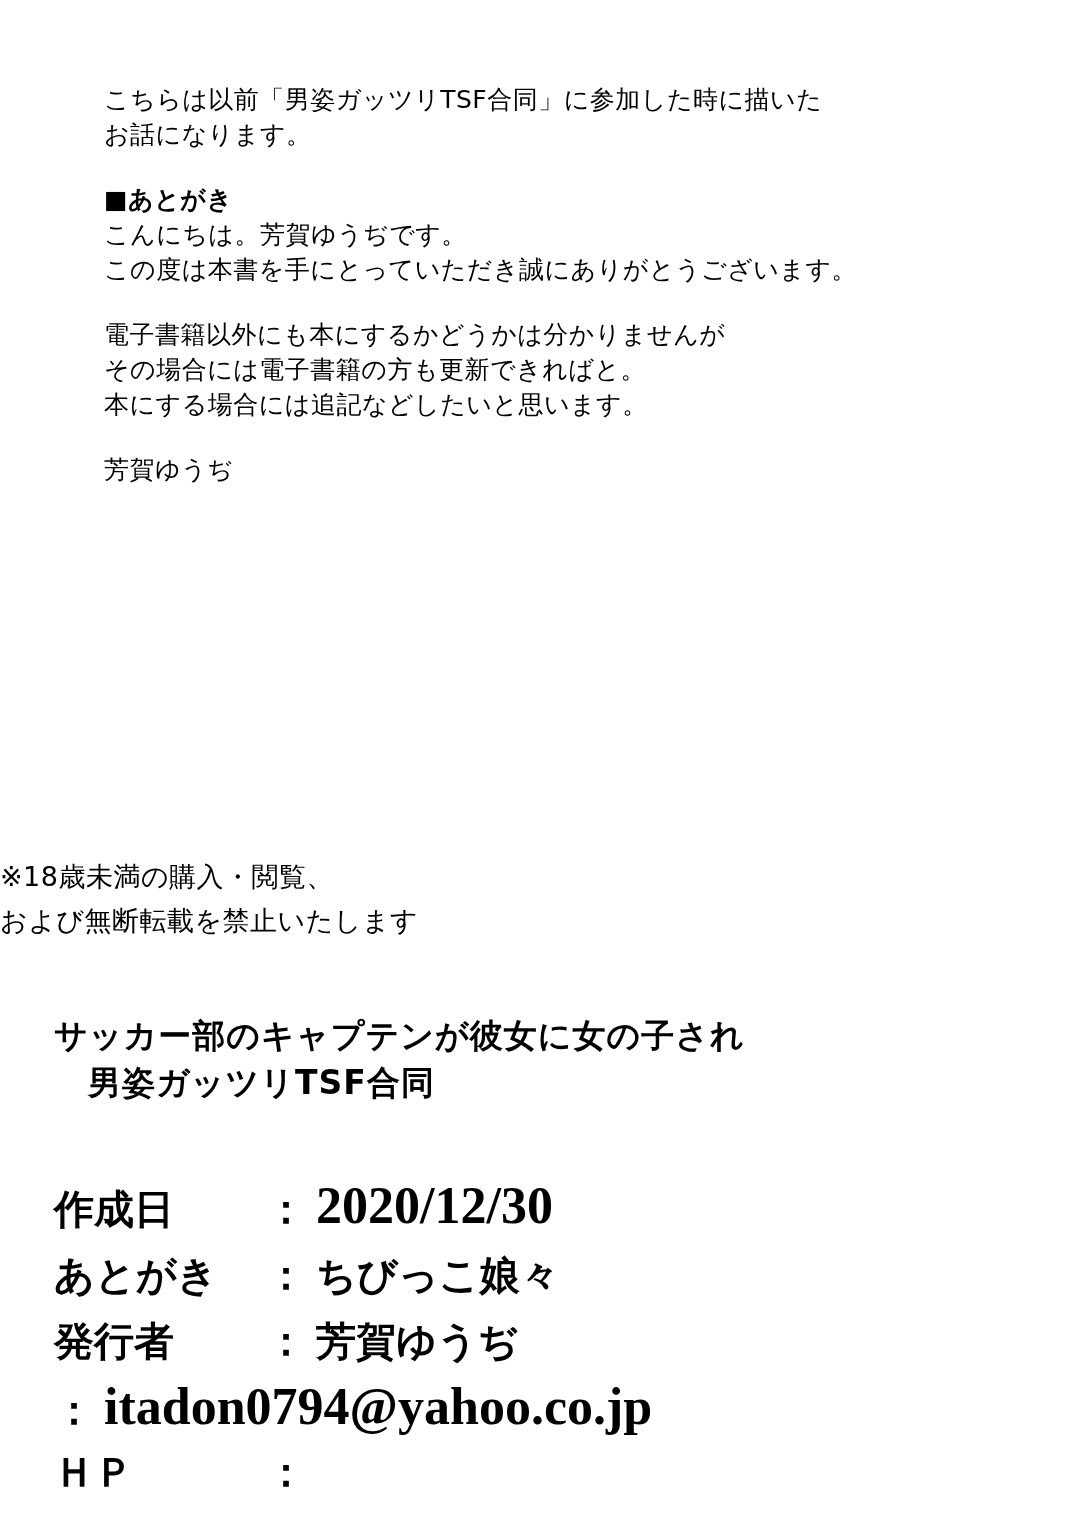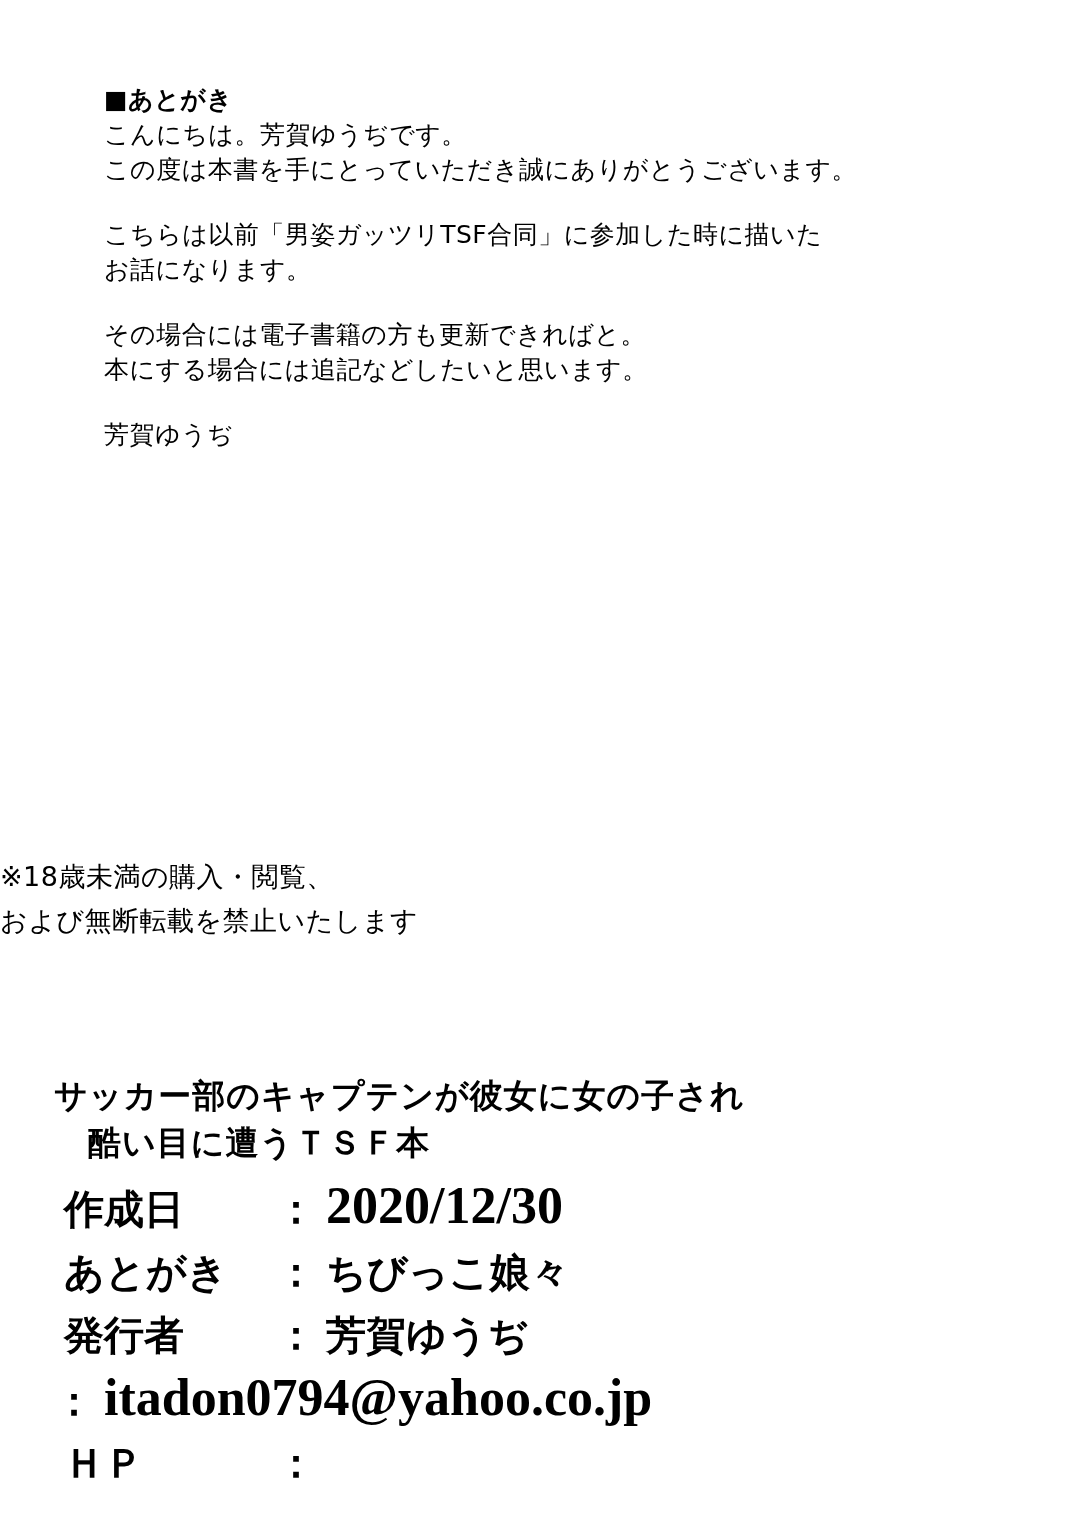--- a/index.html
+++ b/index.html
@@ -59,21 +59,21 @@
   .notice .line {
     font-size: 27px;
     line-height: 44px;
     letter-spacing: 0.5px;
   }
 
   
   .title-block {
     position: absolute;
     left: 54px;
-    top: 1072px;
+    top: 1012px;
     width: 980px;
   }
   .title-block .line {
     font-size: 33px;
     line-height: 47px;
     font-weight: bold;
     letter-spacing: 1px;
     font-family: "DejaVu Sans", "Liberation Sans", sans-serif;
   }
   .title-block .line.indent {
@@ -92,22 +92,21 @@
     align-items: baseline;
     font-size: 40px;
     line-height: 62px;
     font-weight: bold;
     letter-spacing: 0px;
   }
   .colophon .label {
     display: inline-block;
     width: 212px;
     flex: 0 0 212px;
-    font-family: Liberation Serif, serif;
-    margin-left: 10px;
+    font-family: Liberation Mono, monospace;
   }
   .colophon .sep {
     flex: 0 0 auto;
     padding-right: 10px;
   }
   .colophon .value {
     flex: 1 1 auto;
     font-family: Liberation Serif, serif;
   }
   .colophon .row.mono .value {
@@ -117,49 +116,50 @@
   }
 </style>
 </head>
 <body>
 
 <div class="page">
 
   <section class="afterword">
 
     <div class="para">
+      <div class="line">こちらは以前「男姿ガッツリTSF合同」に参加した時に描いた</div>
+      <div class="line">お話になります。</div>
+    </div>
+
+    <div class="para">
       <div class="line heading-line">■あとがき</div>
       <div class="line">こんにちは。芳賀ゆうぢです。</div>
       <div class="line">この度は本書を手にとっていただき誠にありがとうございます。</div>
     </div>
 
     <div class="para">
-      <div class="line">こちらは以前「男姿ガッツリTSF合同」に参加した時に描いた</div>
-      <div class="line">お話になります。</div>
-    </div>
-
-    <div class="para">
+      <div class="line">電子書籍以外にも本にするかどうかは分かりませんが</div>
       <div class="line">その場合には電子書籍の方も更新できればと。</div>
       <div class="line">本にする場合には追記などしたいと思います。</div>
     </div>
 
     <div class="para sig">
       <div class="line">芳賀ゆうぢ</div>
     </div>
 
   </section>
 
   <section class="notice">
     <div class="line">※18歳未満の購入・閲覧、</div>
     <div class="line">および無断転載を禁止いたします</div>
   </section>
 
   <section class="title-block">
     <div class="line">サッカー部のキャプテンが彼女に女の子され</div>
-    <div class="line indent">酷い目に遭うＴＳＦ本</div>
+    <div class="line indent">男姿ガッツリTSF合同</div>
   </section>
 
   <section class="colophon">
 
     <div class="row mono">
       <span class="label">作成日</span>
       <span class="sep">：</span>
       <span class="value">2020/12/30</span>
     </div>
 

